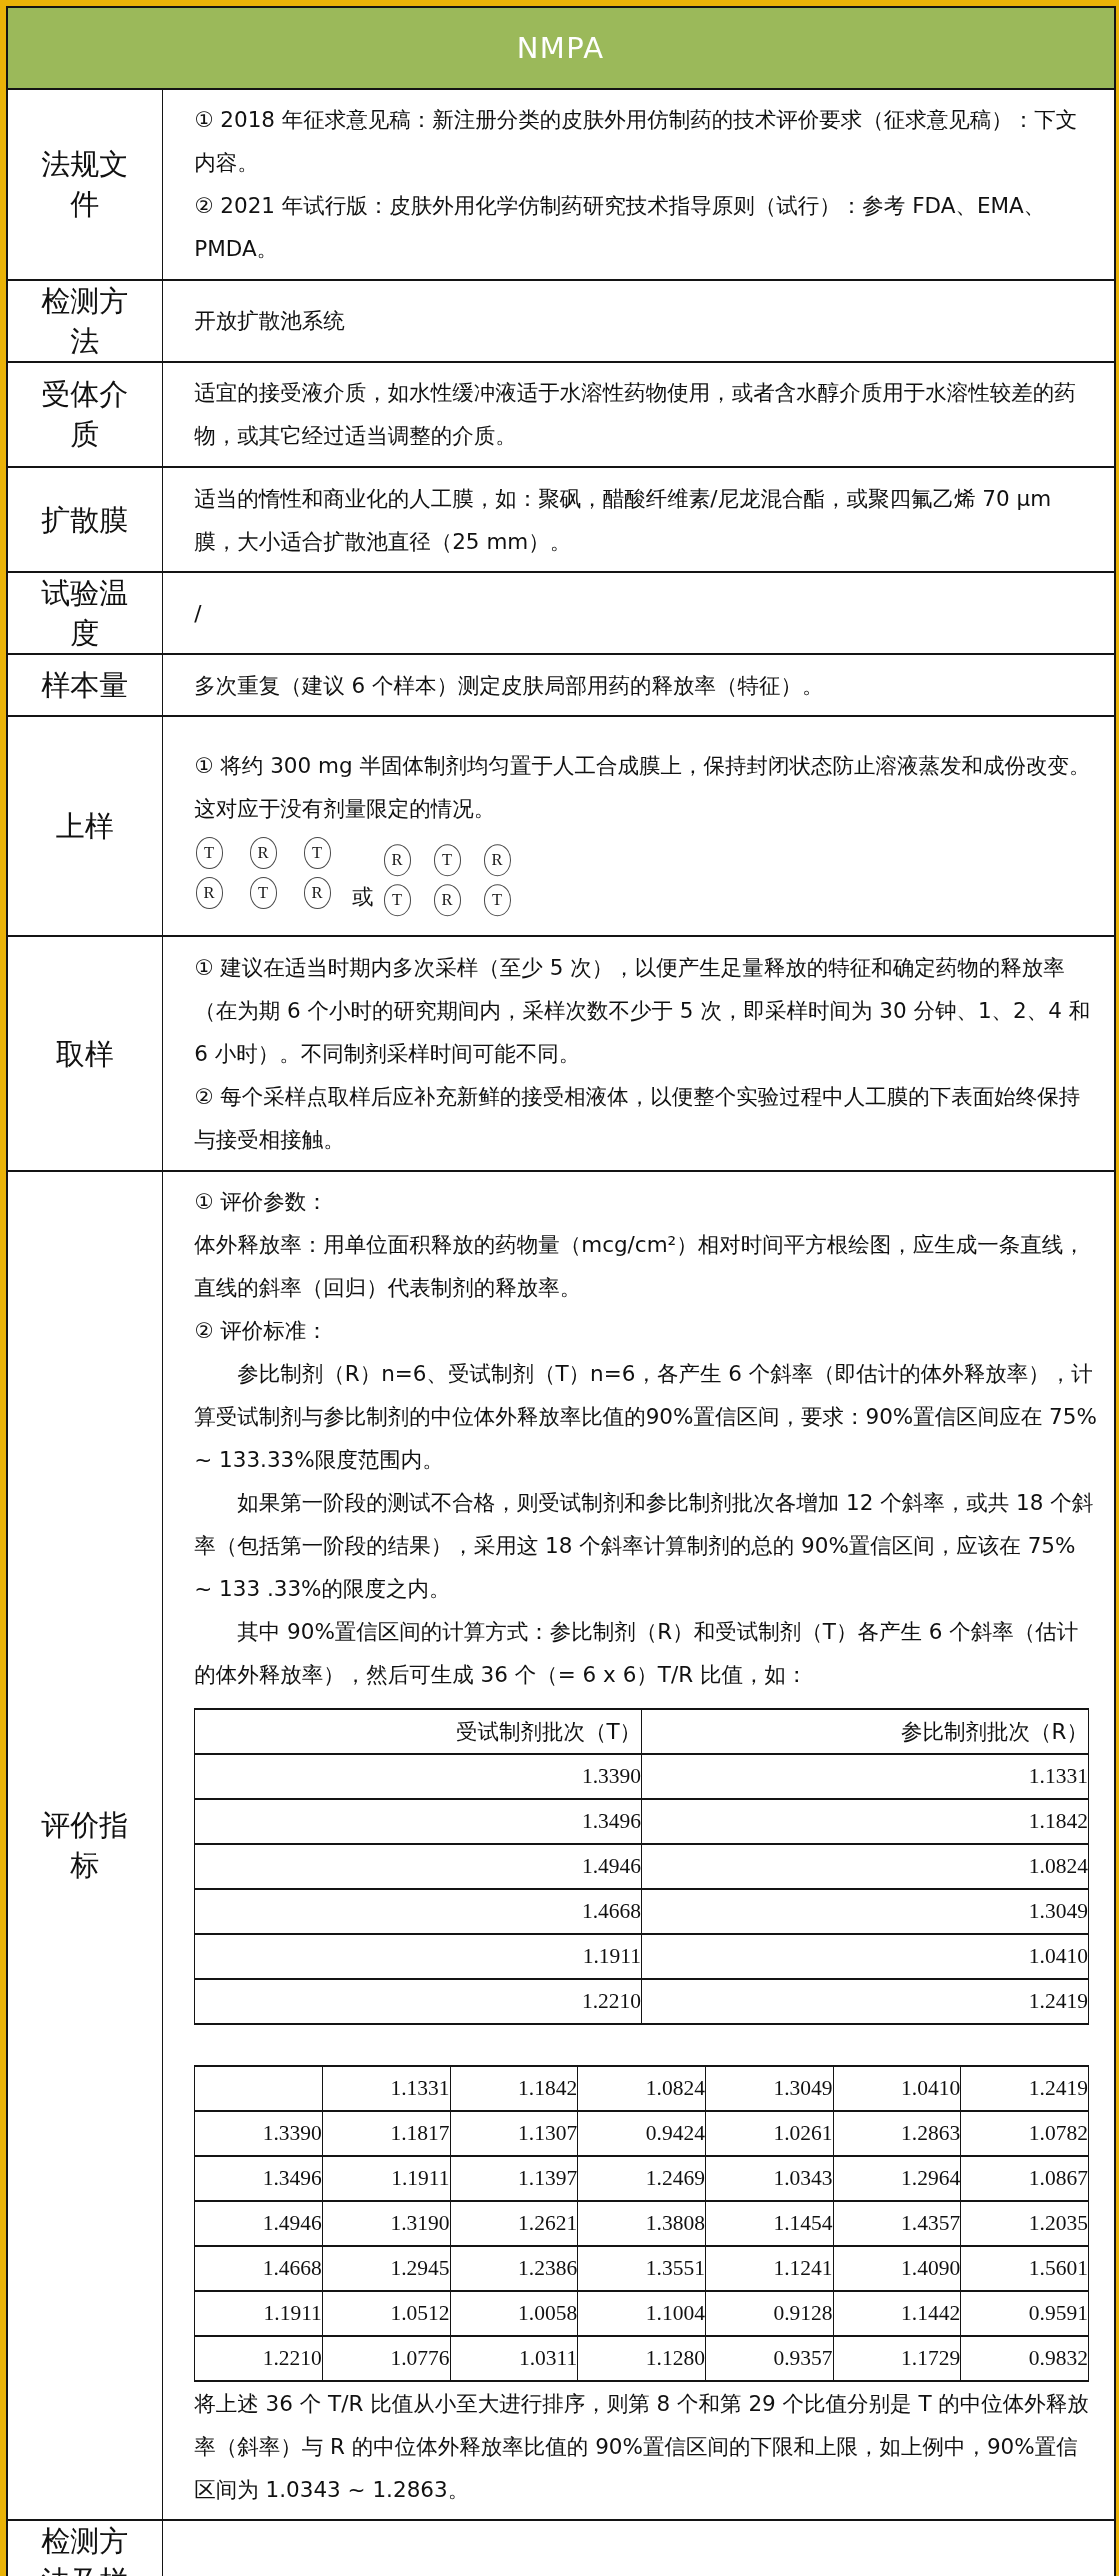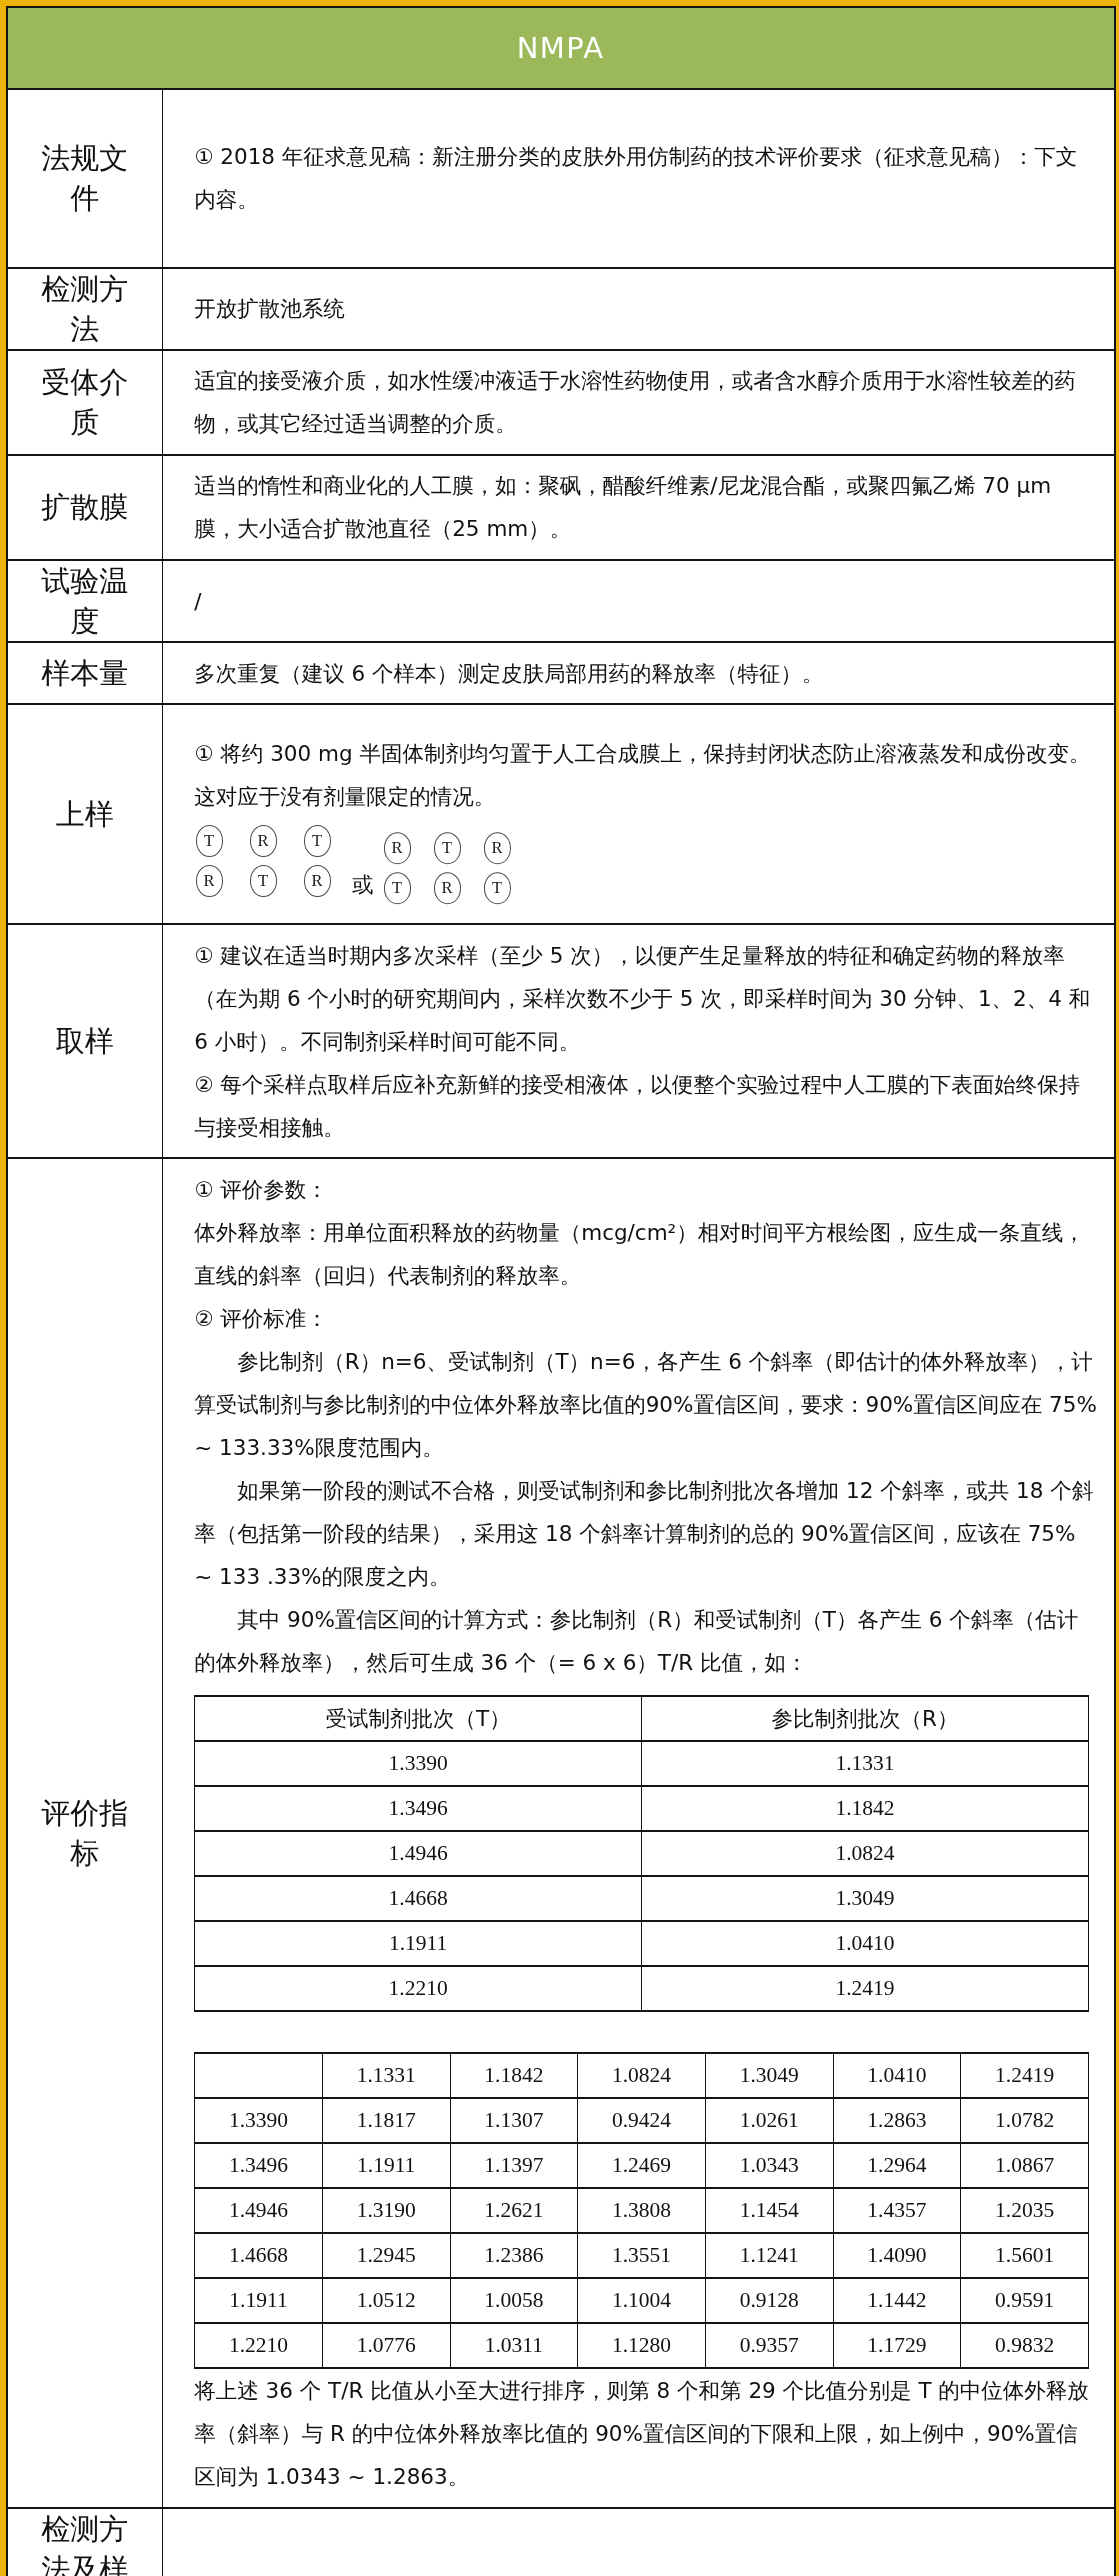--- a/index.html
+++ b/index.html
@@ -38,21 +38,21 @@
   .circles{display:flex;align-items:flex-end;margin-top:7.2px;margin-left:1.4px;}
   .cgroup{display:grid;grid-template-columns:repeat(3,27px);column-gap:27px;row-gap:8.6px;}
   .cgroup-b{transform:translateY(7.2px);column-gap:23px;}
   .circle{width:27px;height:31.5px;border:1.4px solid #4a4a4a;border-radius:50%;
           display:flex;align-items:center;justify-content:center;
           font-family:"Liberation Serif","DejaVu Serif",serif;font-size:16.5px;line-height:1;color:#1a1a1a;box-sizing:border-box;}
   .or-label{font-size:21.5px;line-height:24px;margin:0 10px 0 21.5px;}
 
   
   table.itable{border-collapse:collapse;table-layout:fixed;width:99%;
-               margin-top:11.4px;text-align:center;
+               margin-top:11.4px;text-align:right;
                font-family:"Liberation Serif","DejaVu Serif",serif;}
   table.itable th,table.itable td{border:1.4px solid #141414;border-top-width:2.1px;border-bottom-width:2.1px;
                height:42px;font-size:21.5px;font-weight:normal;padding:0;}
   table.itable th{font-family:"DejaVu Sans","Liberation Sans",sans-serif;}
   table.matrix{margin-top:40px;}
   .closing{margin-top:44px;}
 </style>
 </head>
 <body>
 
@@ -60,20 +60,21 @@
   <div class="doc-table">
 
     <div class="thead" style="background: rgb(155, 185, 90);">
       <span class="title">NMPA</span>
     </div>
 
     <div class="row row-regulatory">
       <div class="cell label">法规文件</div>
       <div class="cell content">
         <p>① 2018 年征求意见稿：新注册分类的皮肤外用仿制药的技术评价要求（征求意见稿）：下文内容。</p>
+        <p>② 2021 年试行版：皮肤外用化学仿制药研究技术指导原则（试行）：参考 FDA、EMA、PMDA。</p>
       </div>
     </div>
 
     <div class="row row-method">
       <div class="cell label">检测方法</div>
       <div class="cell content">
         <p>开放扩散池系统</p>
       </div>
     </div>
 

